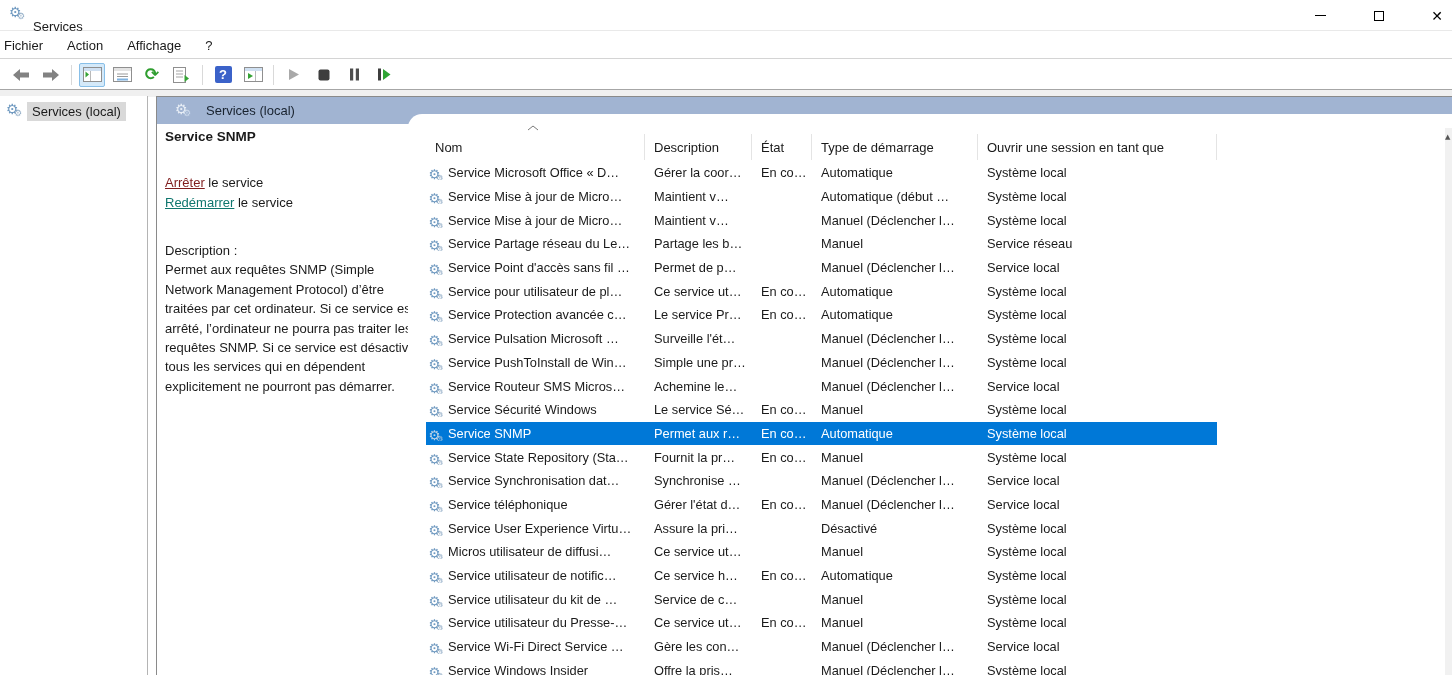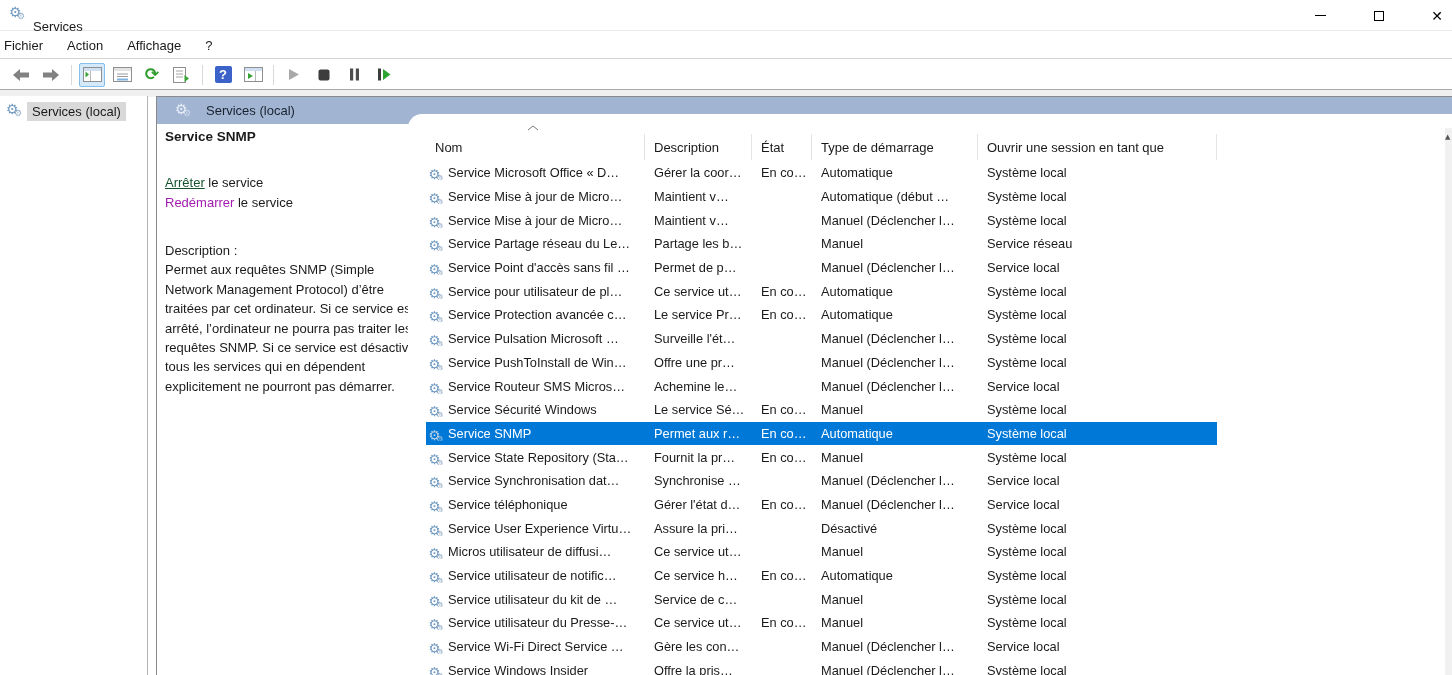--- a/index.html
+++ b/index.html
@@ -38,22 +38,22 @@
   .main-pane { position:absolute; left:156px; top:96px; width:1296px; height:579px; background:#fff; border-left:1px solid #8a8a8a; border-top:1px solid #8a8a8a; }
   .band { position:absolute; left:0; top:0; width:1295px; height:27px; background:#a1b4d2; display:flex; align-items:center; }
   .band .gear-stack .g1 { color:#e8eef6; }
   .band .gear-stack .g2 { color:#cfdcec; }
   .band-icon { margin-left:18px; }
   .band-title { margin-left:14px; font-size:13px; color:#18222e; }
   
   .desc-panel { position:absolute; left:8px; top:32px; width:268px; }
   .svc-title { font-weight:bold; font-size:13.5px; }
   .svc-links { margin-top:29px; line-height:19.5px; font-size:13px; }
-  .link-stop { color:#14532d; text-decoration:underline; cursor:pointer; }
-  .link-restart { color:#a21caf; cursor:pointer; }
+  .link-stop { color:#7f1d1d; text-decoration:underline; cursor:pointer; }
+  .link-restart { color:#0f766e; text-decoration:underline; cursor:pointer; }
   .svc-desc { margin-top:29px; width:256px; line-height:19.4px; font-size:13px; }
   
   .list-card { position:absolute; left:251px; top:17px; width:1044px; height:561px; background:#fff; border-top-left-radius:14px; }
   .sort-caret { position:absolute; left:119px; top:11px; }
   .hdr-row { position:absolute; left:18px; top:19px; width:791px; height:28px; display:grid; grid-template-columns:219px 107px 60px 166px 239px; align-items:center; }
   .hdr-cell { padding-left:9px; font-size:13px; color:#1a1a1a; border-right:1px solid #e4e4e4; height:26px; display:flex; align-items:center; white-space:nowrap; overflow:hidden; }
   .rows { position:absolute; left:18px; top:47px; width:791px; }
   .row { height:23.7px; display:grid; grid-template-columns:219px 107px 60px 166px 239px; align-items:center; cursor:default; }
   .row > div { white-space:nowrap; overflow:hidden; font-size:12.8px; }
   .c-name { position:relative; padding-left:22px; }
@@ -295,21 +295,21 @@
     <div class="c-desc">Surveille l'ét…</div>
     <div class="c-state"></div>
     <div class="c-type">Manuel (Déclencher l…</div>
     <div class="c-logon">Système local</div>
   </div>
         <div class="row">
     <div class="c-name"><span class="gear-stack">
               <span class="g1">⚙</span>
               <span class="g2">⚙</span>
             </span><span class="c-name-text">Service PushToInstall de Win…</span></div>
-    <div class="c-desc">Offre une pr…</div>
+    <div class="c-desc">Simple une pr…</div>
     <div class="c-state"></div>
     <div class="c-type">Manuel (Déclencher l…</div>
     <div class="c-logon">Système local</div>
   </div>
         <div class="row">
     <div class="c-name"><span class="gear-stack">
               <span class="g1">⚙</span>
               <span class="g2">⚙</span>
             </span><span class="c-name-text">Service Routeur SMS Micros…</span></div>
     <div class="c-desc">Achemine le…</div>

